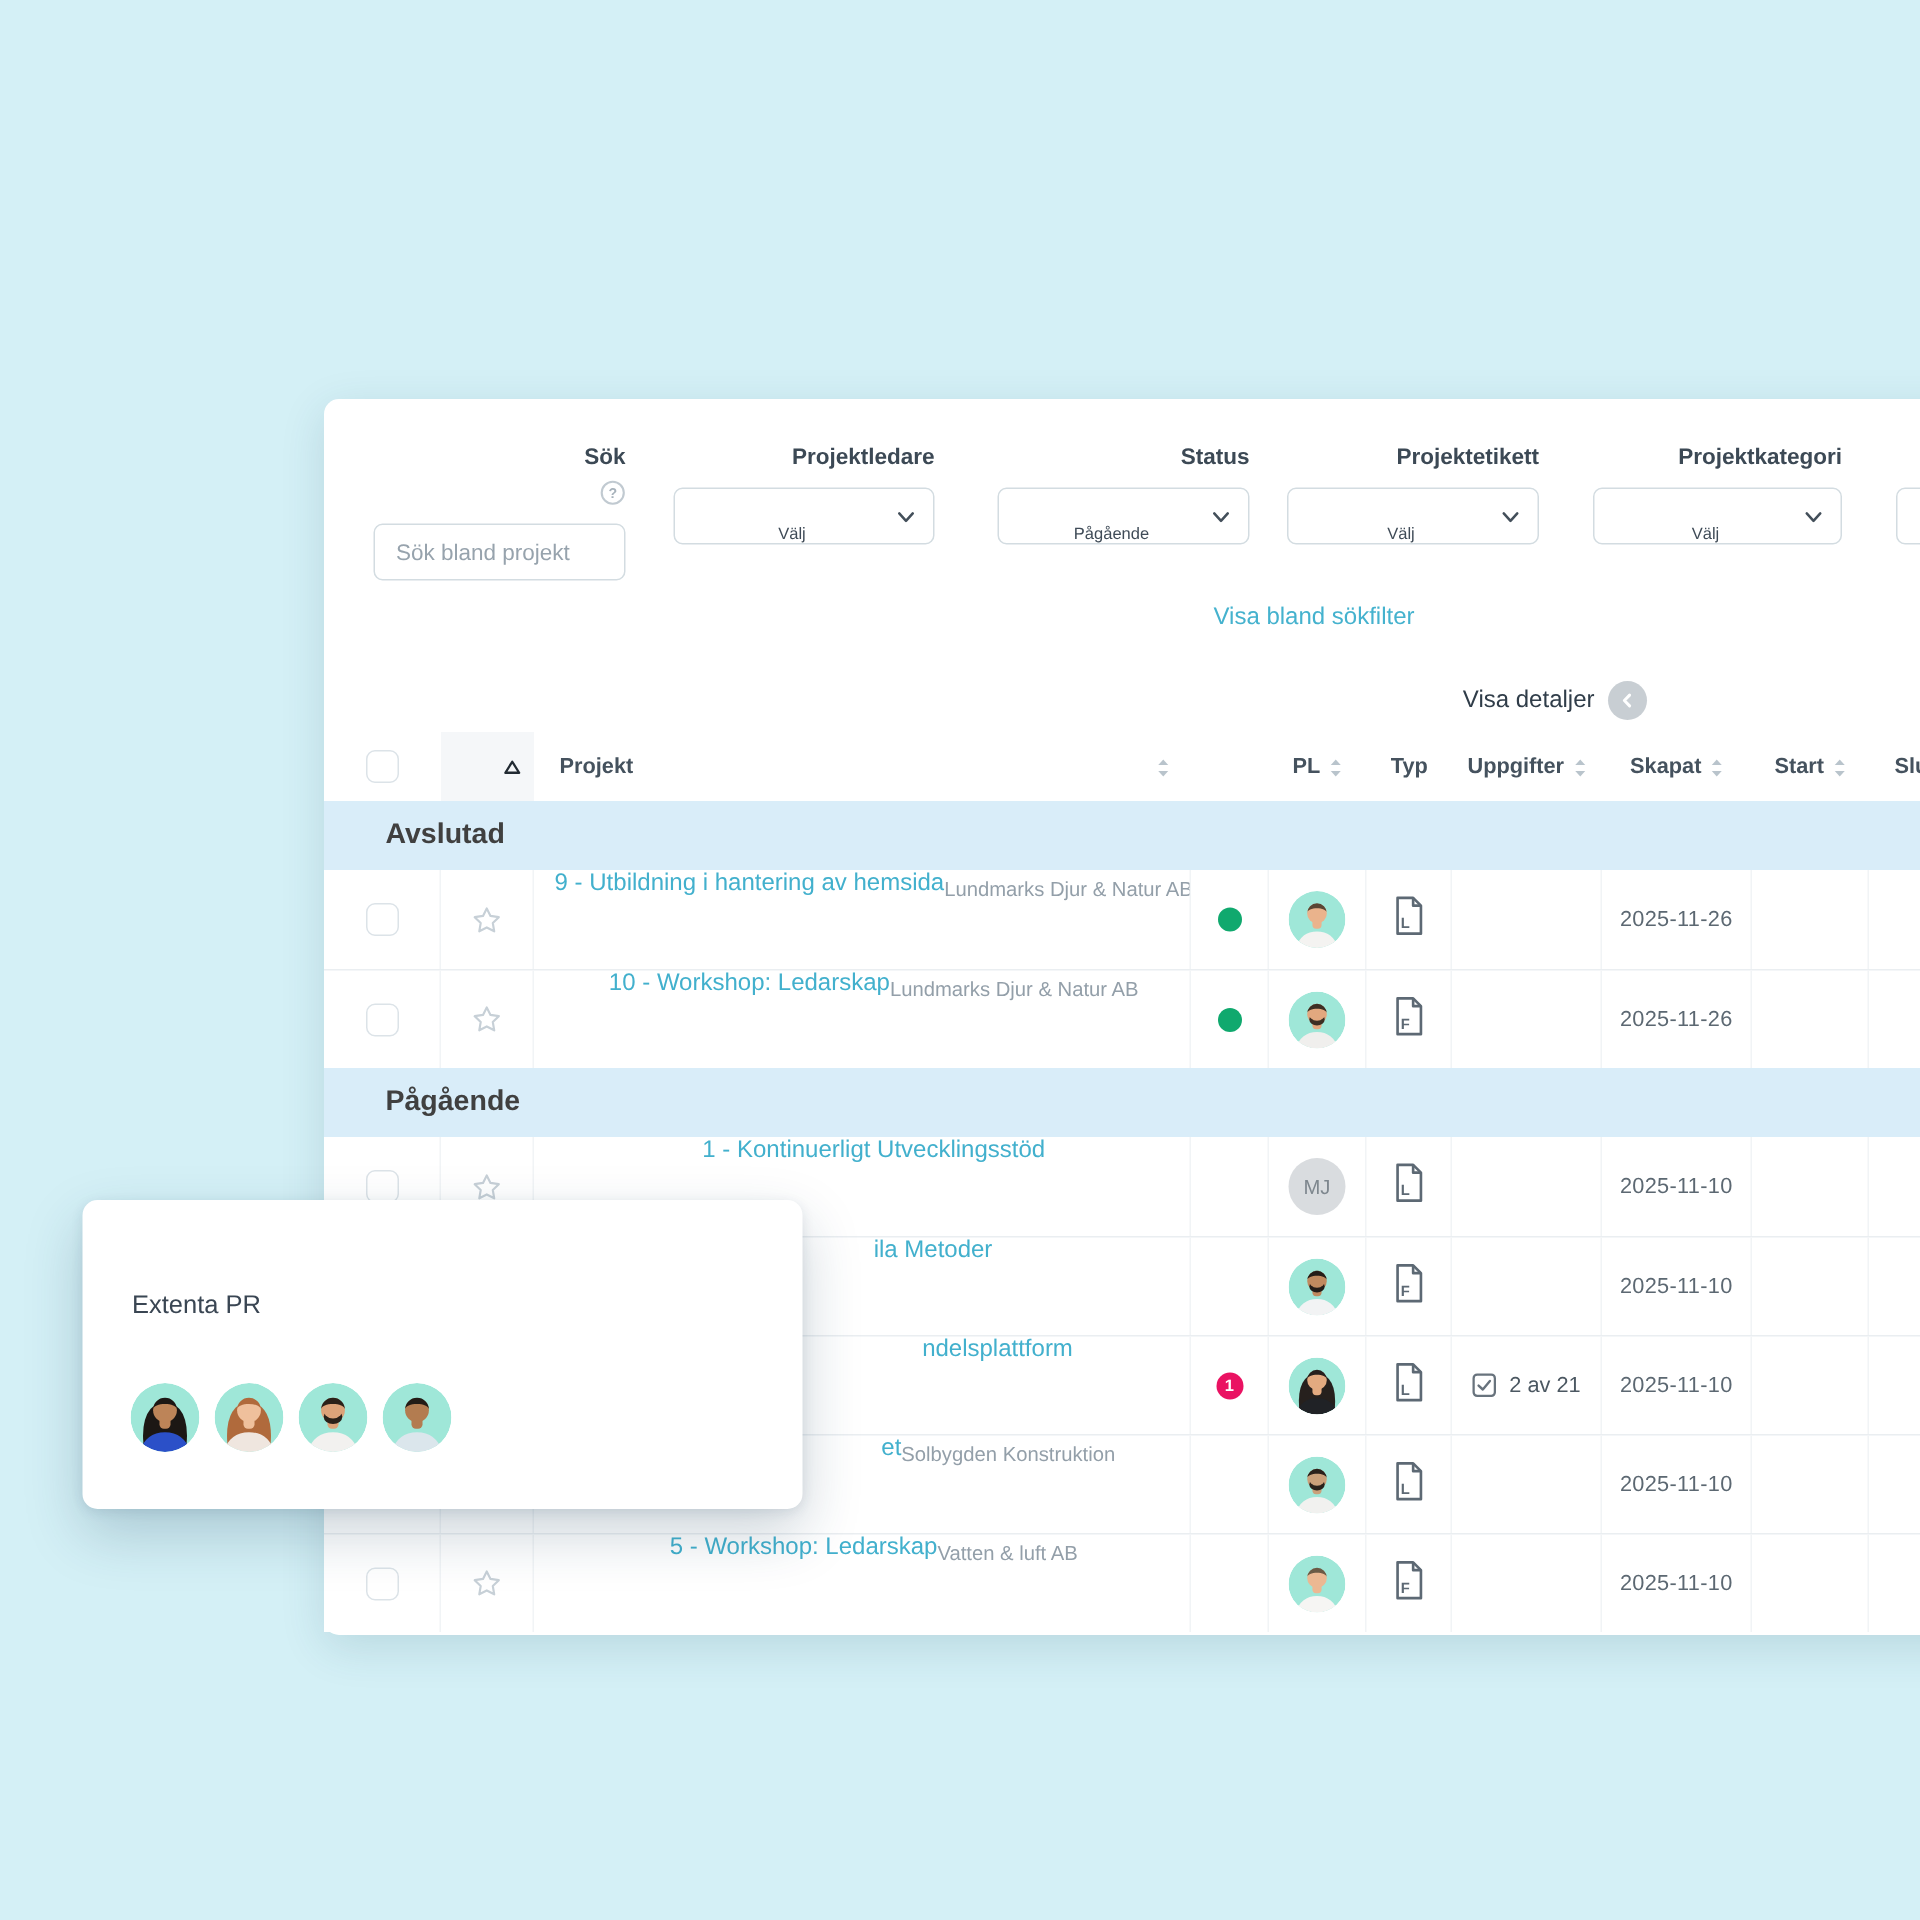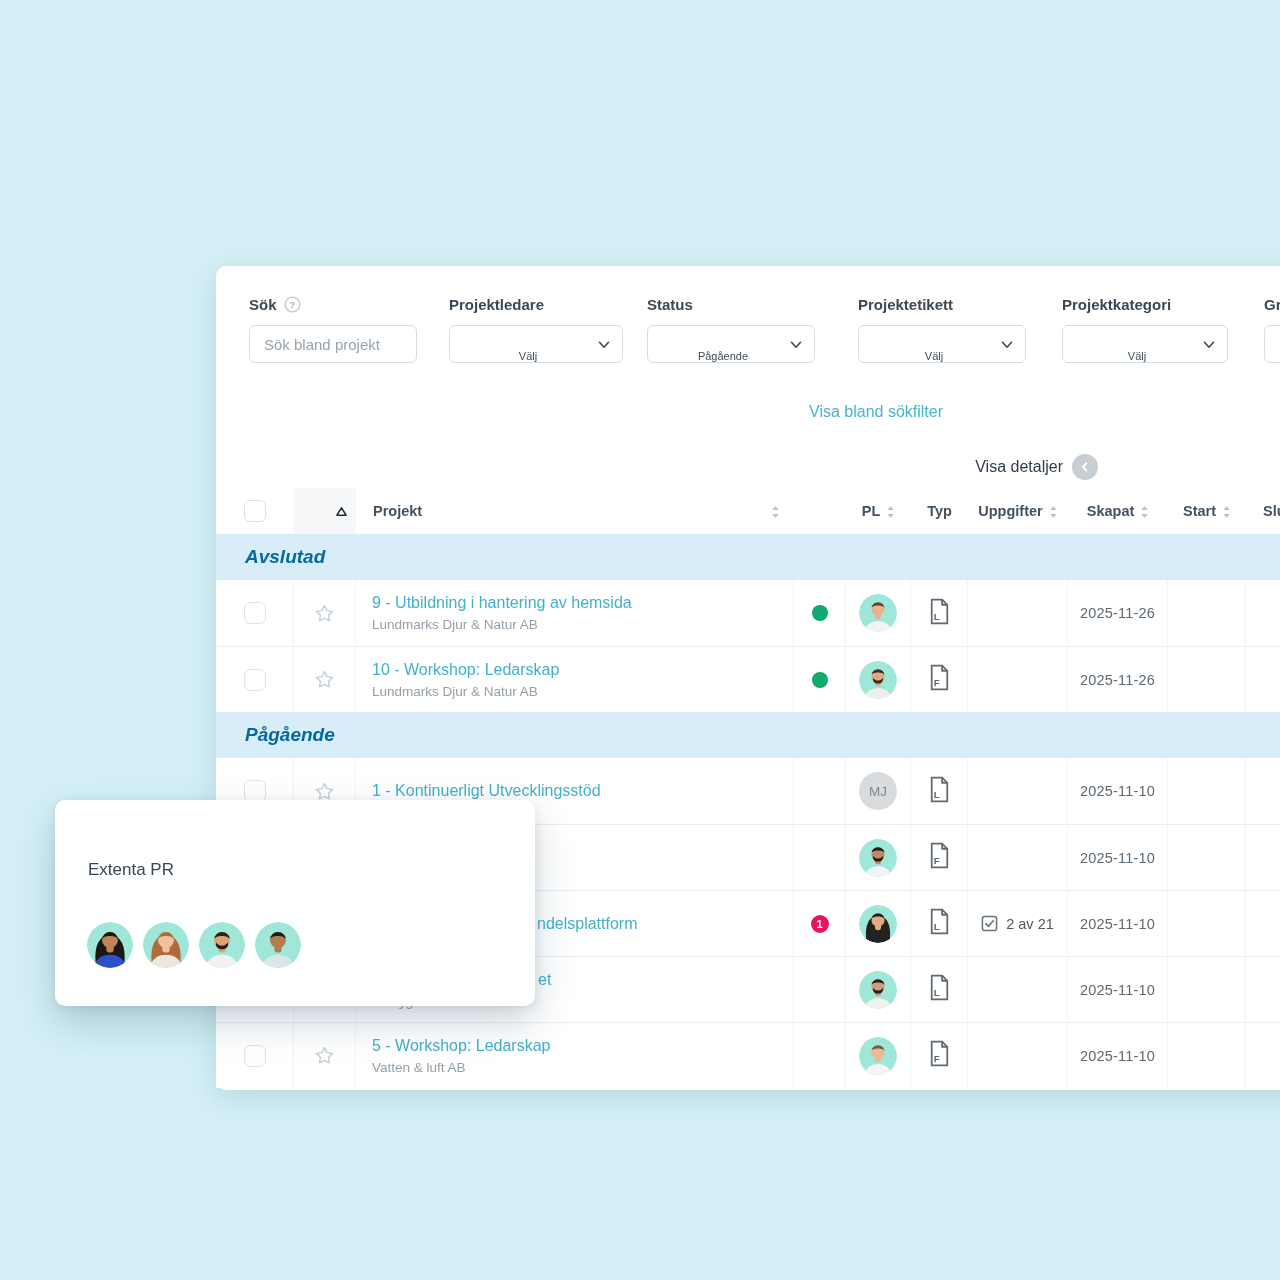--- a/index.html
+++ b/index.html
@@ -12,21 +12,21 @@
   }
   
   .panel {
     position: absolute; left: 216px; top: 266px;
     width: 1122px; height: 824px;
     background: #fff; border-radius: 10px;
     box-shadow: 0 8px 30px rgba(20,70,95,.14);
   }
   
   .filter { position: absolute; top: 30px; }
-  .flabel { font-size: 15px; font-weight: 600; color: #3c4955; display:flex; align-items:flex-end; gap:7px; }
+  .flabel { font-size: 15px; font-weight: 600; color: #3c4955; display:flex; align-items:flex-end; gap:7px;flex-direction:column; }
   .fcontrol { margin-top: 12px; }
   .search-input {
     width: 168px; height: 38px; border: 1px solid #d3dce1; border-radius: 6px;
     font-family: Liberation Sans, sans-serif; font-size: 15px; color:#3f4b57;
     padding: 0 14px; outline: none; background:#fff;
   }
   .search-input::placeholder { color: #97a3ad; }
   .select {
     height: 38px; border: 1px solid #d3dce1; border-radius: 6px; background:#fff;
     display: flex; align-items: flex-end; justify-content: center;
@@ -54,26 +54,26 @@
     display: grid;
     grid-template-columns: 78px 62px 438px 52px 65px 57px 100px 100px 78px 92px;
     background: #fff;
   }
   .thead { height: 46px; align-items: center; }
   .th { font-size: 14.5px; font-weight: 600; color: #45525e; display:flex; align-items:center; justify-content:center; gap:6px; height:100%; }
   .th.left { justify-content: flex-start; padding-left: 17px; }
   .th.star-col { background: #f5f7f9; justify-content: flex-end; padding-right: 8px; }
   .th .sort { margin-top: 1px; cursor: pointer; }
   .section-bar { height: 46px; background: #d9edf9; display: flex; align-items: center; }
-  .section-title { font-size: 19px; font-weight: 600; color: #0369a1; padding-left: 29px; font-style: italic; }
+  .section-title { font-size: 19px; font-weight: 600; color: #404040; padding-left: 41px; }
   .trow { height: 66px; }
   .trow + .trow { border-top: 1px solid #eaeef1; }
   .cell { display: flex; align-items: center; justify-content: center; border-right: 1px solid #f1f4f6; height: 100%; }
   .cell:last-child { border-right: none; }
-  .c-projekt { flex-direction: column; align-items: flex-start; justify-content: center; padding-left: 16px; overflow: hidden; }
+  .c-projekt { flex-direction: row; align-items: flex-start; justify-content: center; padding-left: 16px; overflow: hidden; }
   .proj-link { font-size: 16px; color: #42b0cd; text-decoration: none; white-space: nowrap; cursor: pointer; }
   .proj-company { font-size: 13.5px; color: #939fa9; margin-top: 5px; white-space: nowrap; }
   .checkbox {
     width: 22px; height: 22px; border: 1.5px solid #dce3e8; border-radius: 6px;
     background: #fff; cursor: pointer; display: inline-block;
   }
   .star { display: inline-flex; cursor: pointer; }
   .dot-green { width: 16px; height: 16px; border-radius: 50%; background: #10a96e; }
   .badge {
     width: 18px; height: 18px; border-radius: 50%; background: #ea1262;
@@ -123,21 +123,21 @@
     <div class="fcontrol">
         <div class="select" style="width:174px">
       <span>Välj</span>
       <svg viewBox="0 0 12 8" width="12" height="8">
             <path d="M1.5 1.3 6 6.2 10.5 1.3" fill="none" stroke="#434f5a" stroke-width="1.7" stroke-linecap="round" stroke-linejoin="round"></path>
           </svg>
     </div>
       </div>
   </div>
 
-  <div class="filter" style="left:431px">
+  <div class="filter" style="left:449px">
     <div class="flabel">Status</div>
     <div class="fcontrol">
         <div class="select" style="width:168px">
       <span>Pågående</span>
       <svg viewBox="0 0 12 8" width="12" height="8">
             <path d="M1.5 1.3 6 6.2 10.5 1.3" fill="none" stroke="#434f5a" stroke-width="1.7" stroke-linecap="round" stroke-linejoin="round"></path>
           </svg>
     </div>
       </div>
   </div>

